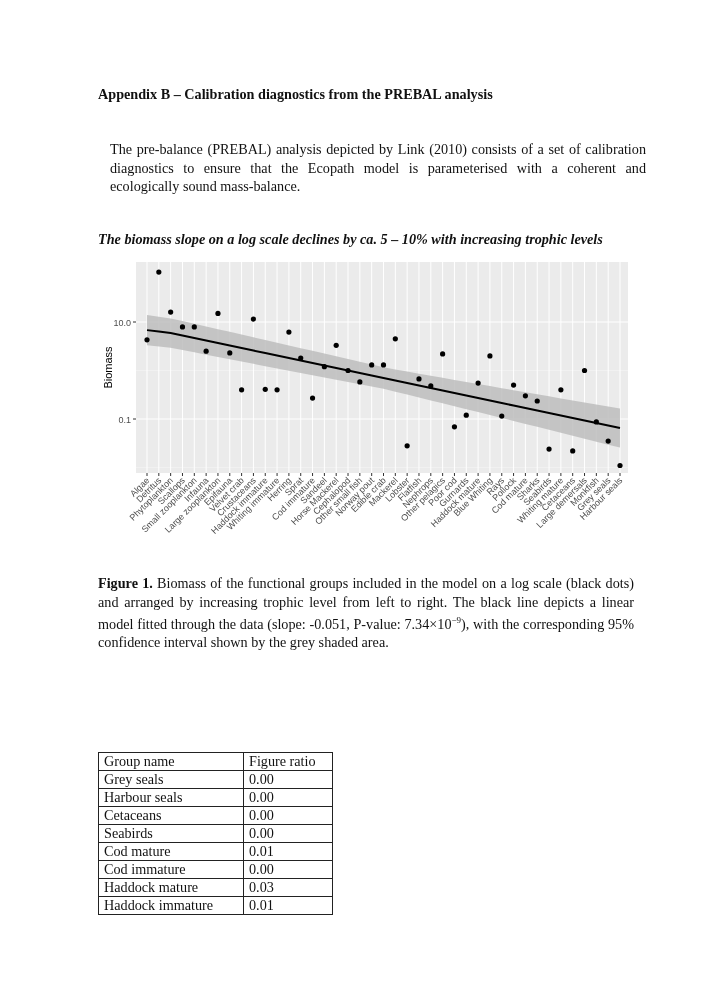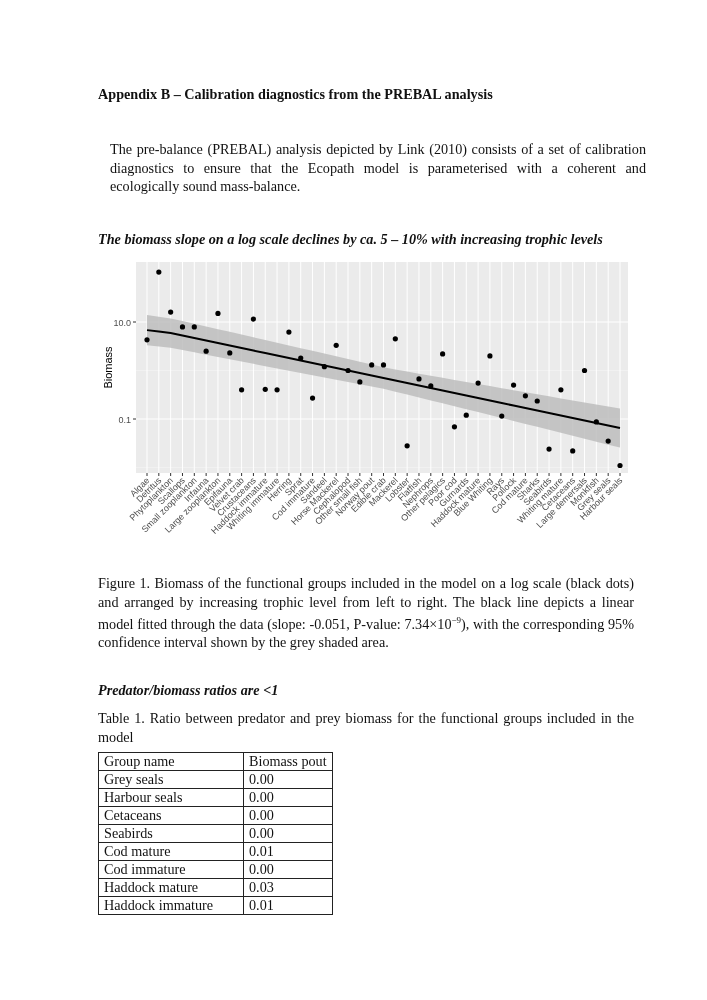--- a/index.html
+++ b/index.html
@@ -8,21 +8,21 @@
   .page { position: absolute; left: 12px; top: 0; width: 707px; height: 758px; }
   .heading { position: absolute; left: 86px; top: 86px; font-weight: bold; font-size: 14.2px; }
   .para { position: absolute; left: 86px; width: 536px; font-size: 14.2px; line-height: 18.5px;
           text-align: justify; }
   .p1 { top: 140px; margin-left: 12px; }
   .subhead { position: absolute; left: 86px; font-weight: bold; font-style: italic; font-size: 14.2px; text-align: center; }
   .sh1 { top: 231px; }
   .sh2 { top: 682px; }
   .chart { position: absolute; left: 80px; top: 255px; width: 560px; height: 320px; }
   .cap { top: 574px; }
-  .cap b, .tcap b { font-weight: normal; }
+  .cap b, .tcap b { font-weight: bold; }
   .tcap { top: 709px; }
   table.t1 { position: absolute; left: 86px; top: 752px; border-collapse: collapse; font-size: 14.2px; }
   table.t1 td { border: 1px solid #222; padding: 0 5px; height: 17px; line-height: 17px; }
   table.t1 td.c1 { width: 134px; border-radius: 9px; }
   table.t1 td.c2 { width: 78px; }
   svg text { font-family: "Liberation Sans", sans-serif; }
 </style>
 </head>
 <body>
 
@@ -209,31 +209,27 @@
         <text x="0" y="0" text-anchor="end" font-size="9" fill="#4d4d4d" transform="translate(599.175,481) rotate(-45)">Grey seals</text>
         <line x1="608" x2="608" y1="473" y2="476" stroke="#333" stroke-width="1"></line>
         <text x="0" y="0" text-anchor="end" font-size="9" fill="#4d4d4d" transform="translate(611,481) rotate(-45)">Harbour seals</text>
       </g>
   </svg>
 
   <div class="para cap">
     <b>Figure 1.</b><span> Biomass of the functional groups included in the model on a log scale (black dots) and arranged by increasing trophic level from left to right. The black line depicts a linear model fitted through the data (slope: -0.051, P-value: 7.34×10</span><sup style="font-size:9px;">−9</sup><span>), with the corresponding 95% confidence interval shown by the grey shaded area.</span>
   </div>
 
-  <div class="subhead sh2">Predator/biomass ratios are &lt;1</div>
-
-  <div class="para tcap">
-    <b>Table 1.</b><span> Ratio between predator and prey biomass for the functional groups included in the model</span>
-  </div>
+
 
   <table class="t1">
     <tbody>
         <tr>
       <td class="c1">Group name</td>
-      <td class="c2">Biomass pout</td>
+      <td class="c2">Figure ratio</td>
     </tr>
     <tr>
           <td>Grey seals</td>
           <td>0.00</td>
         </tr>
     <tr>
           <td>Harbour seals</td>
           <td>0.00</td>
         </tr>
     <tr>

